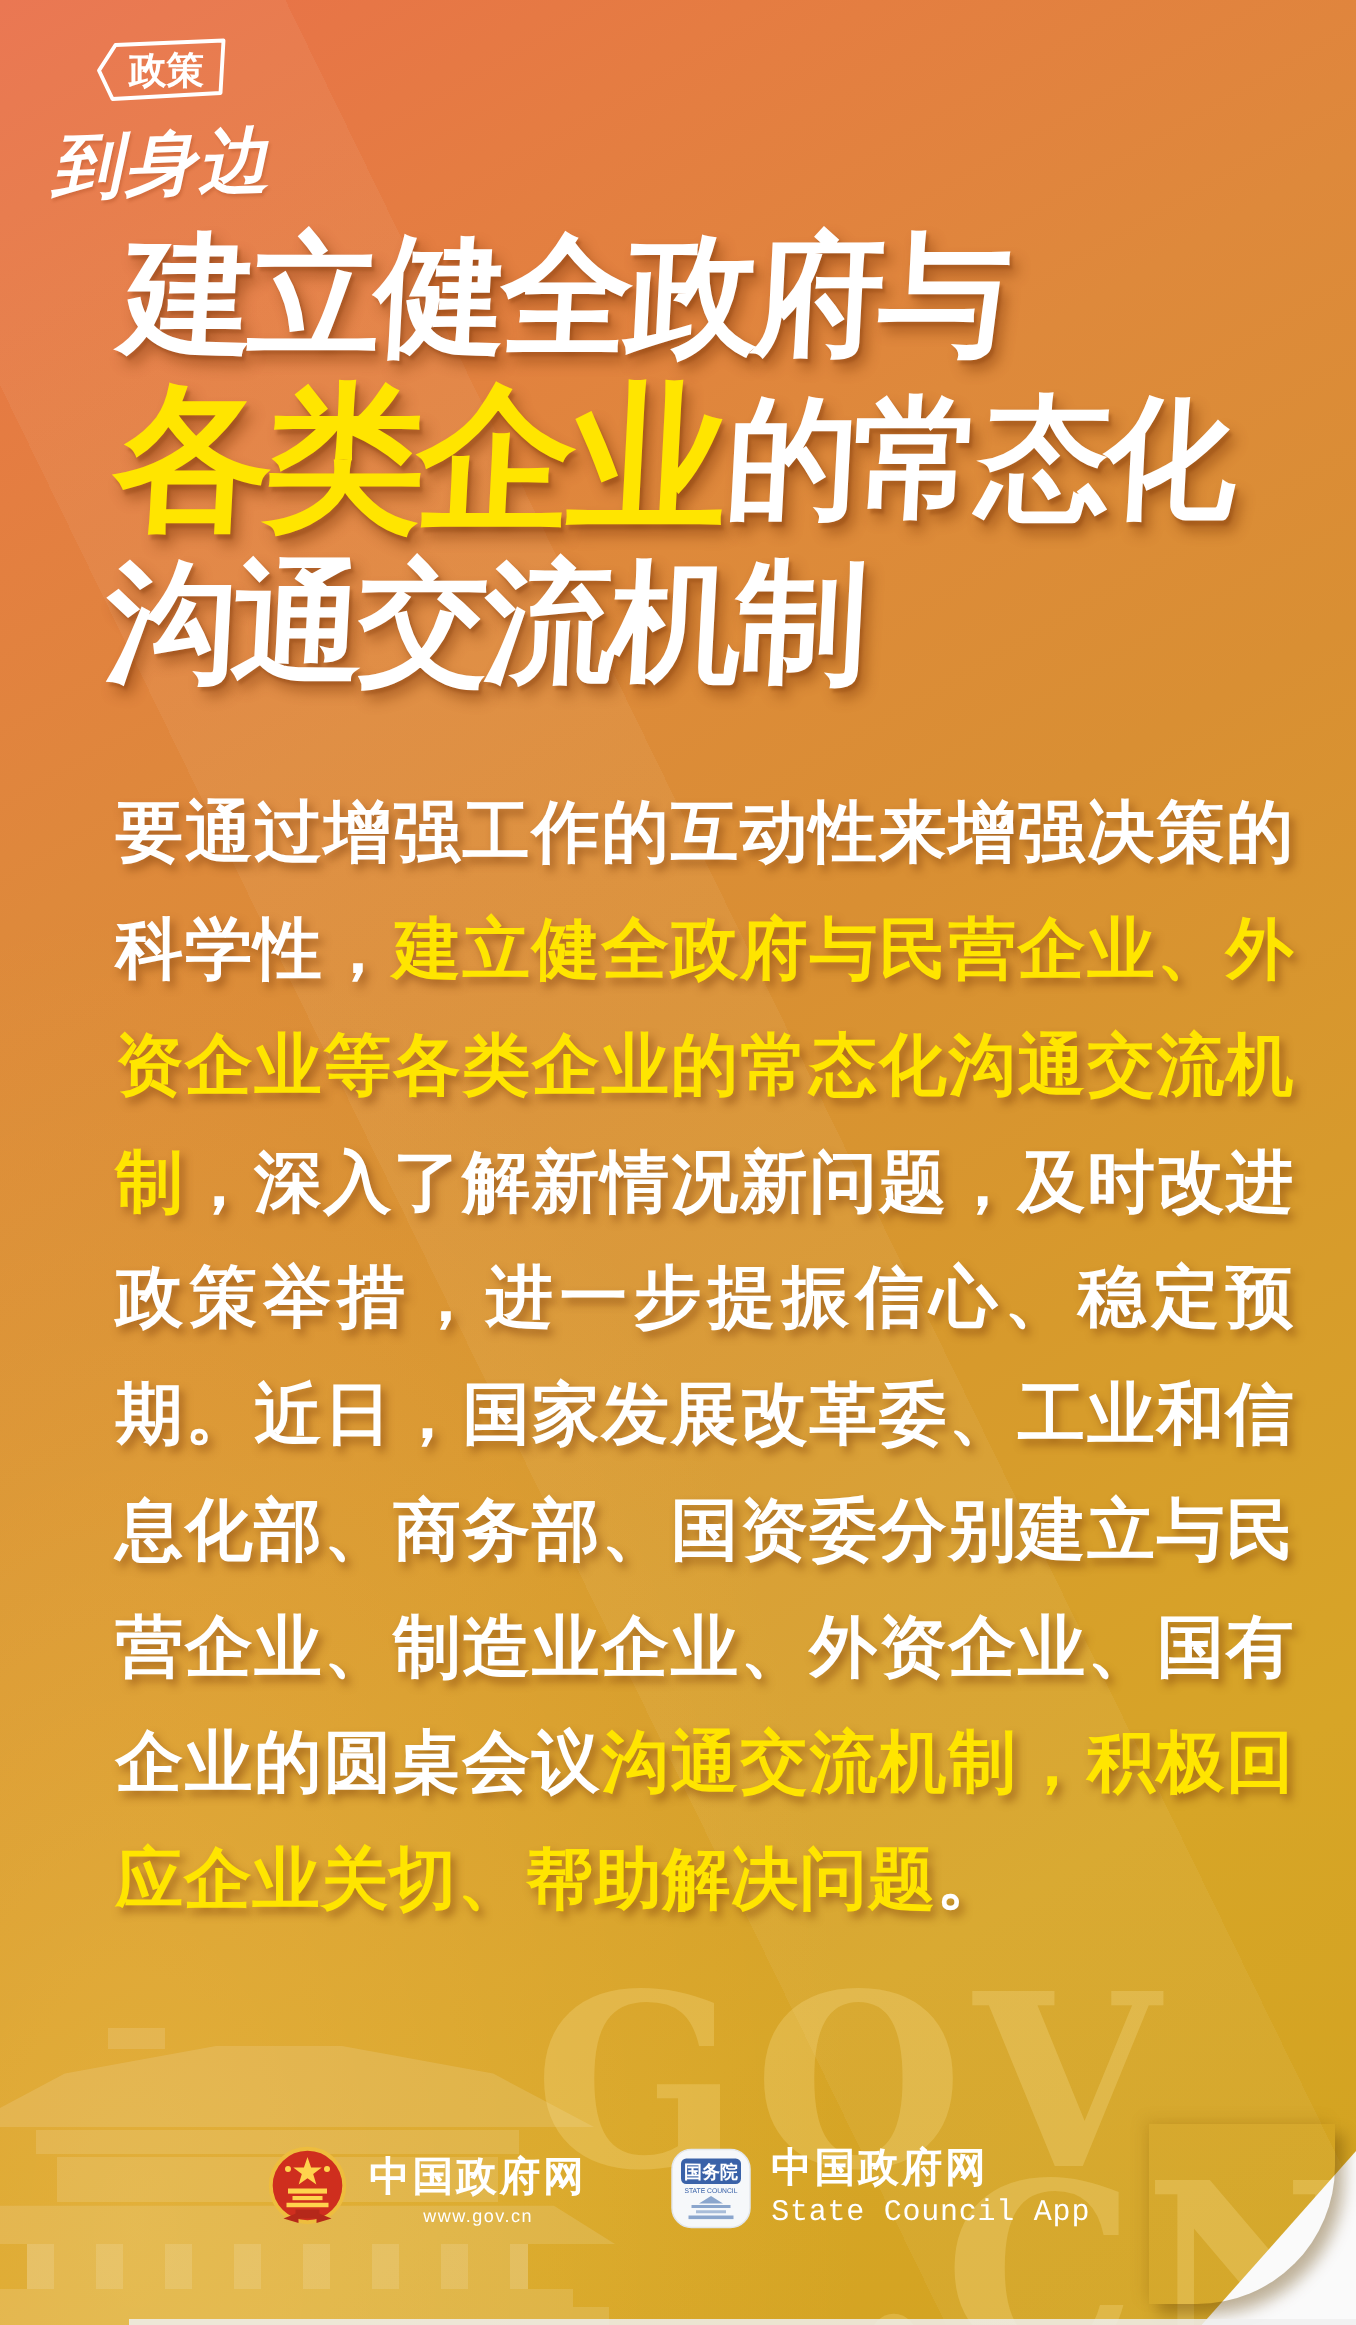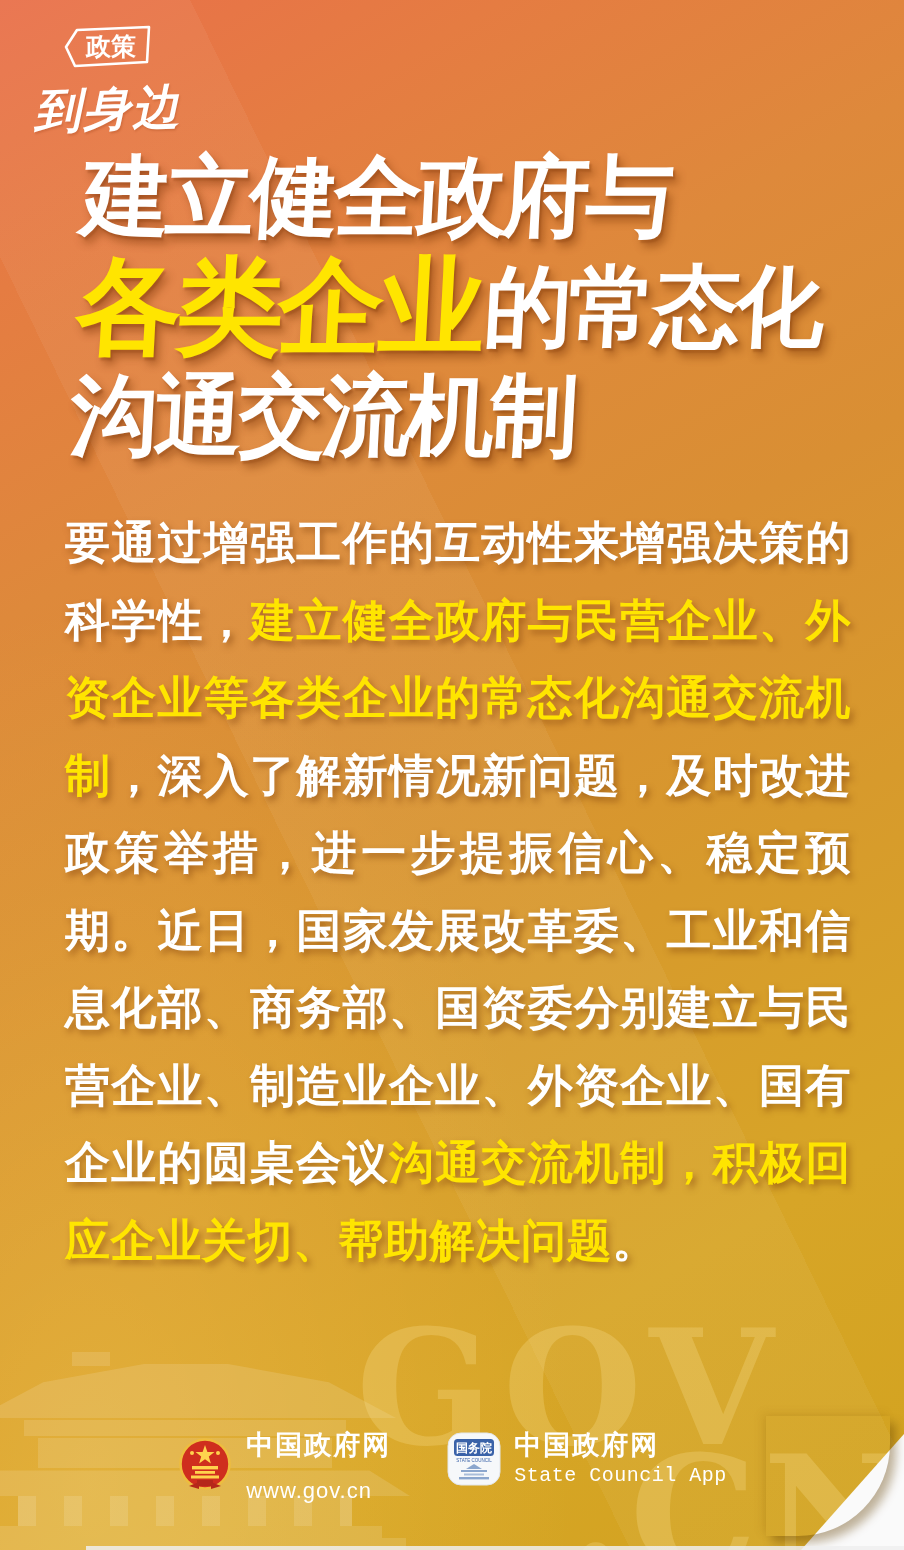--- a/index.html
+++ b/index.html
@@ -47,36 +47,36 @@
 
   
   .title{position:absolute;left:68px;top:146px;margin:0;z-index:3;
     font-weight:900;color:#fff;transform:skewX(-3deg);transform-origin:left bottom;
     text-shadow:5px 7px 9px rgba(118,48,4,.45), 2px 3px 2px rgba(118,48,4,.28);}
   .t-line1,.t-line3{font-size:88px;line-height:102px;letter-spacing:-4px;white-space:nowrap;}
   .t-line2{font-size:88px;line-height:116px;letter-spacing:-4px;white-space:nowrap;}
   .t-hl{font-size:106px;color:#ffe500;letter-spacing:-5px;margin-right:4px;vertical-align:-6px;}
 
   
-  .body-text{position:absolute;left:61px;top:500px;width:786px;margin:4px;z-index:3;
+  .body-text{position:absolute;left:61px;top:500px;width:786px;margin:16px;z-index:3;
     font-family:"DejaVu Serif", serif;font-weight:700;
     font-size:45px;line-height:77.5px;letter-spacing:.6px;
     text-align:justify;text-justify:inter-character;
     color:#ffffff;
     text-shadow:3px 4px 6px rgba(120,55,8,.5);}
   .seg-y{color:#ffe500;}
   .seg-w{color:#ffffff;}
 
   
   .footer{position:absolute;left:0;top:1430px;width:904px;z-index:4;
     display:flex;justify-content:center;align-items:flex-start;gap:56px;}
   .f-group{display:flex;align-items:center;gap:13px;}
   .f-text{display:flex;flex-direction:column;}
   .f-name{color:#fff;font-size:27px;font-weight:700;letter-spacing:2px;line-height:30px;}
-  .f-url{color:#fff;font-size:22px;letter-spacing:1px;margin-top:18px;}
+  .f-url{color:#fff;font-size:12px;letter-spacing:1px;margin-top:4px;text-align:center;}
   .f-sub{color:#fff;font-size:20px;font-family:Liberation Mono, monospace;margin-top:4px;letter-spacing:.5px;}
 
   
   .curl{position:absolute;right:0;bottom:0;width:132px;height:126px;z-index:5;}
   .curl-white{position:absolute;inset:0;background:#fafafa;
     clip-path:polygon(100% 8%, 100% 100%, 22% 100%);}
   .curl-flap{position:absolute;left:-6px;top:-8px;width:124px;height:120px;
     background:linear-gradient(225deg,#c292156 0%, #cf9f1d 0%, #d9a826 45%, #e0b234 62%, #d3a21c 100%);
     border-bottom-right-radius:92px;
     box-shadow:6px 7px 10px rgba(96,62,0,.38), -4px -3px 9px rgba(140,92,0,.15);}

